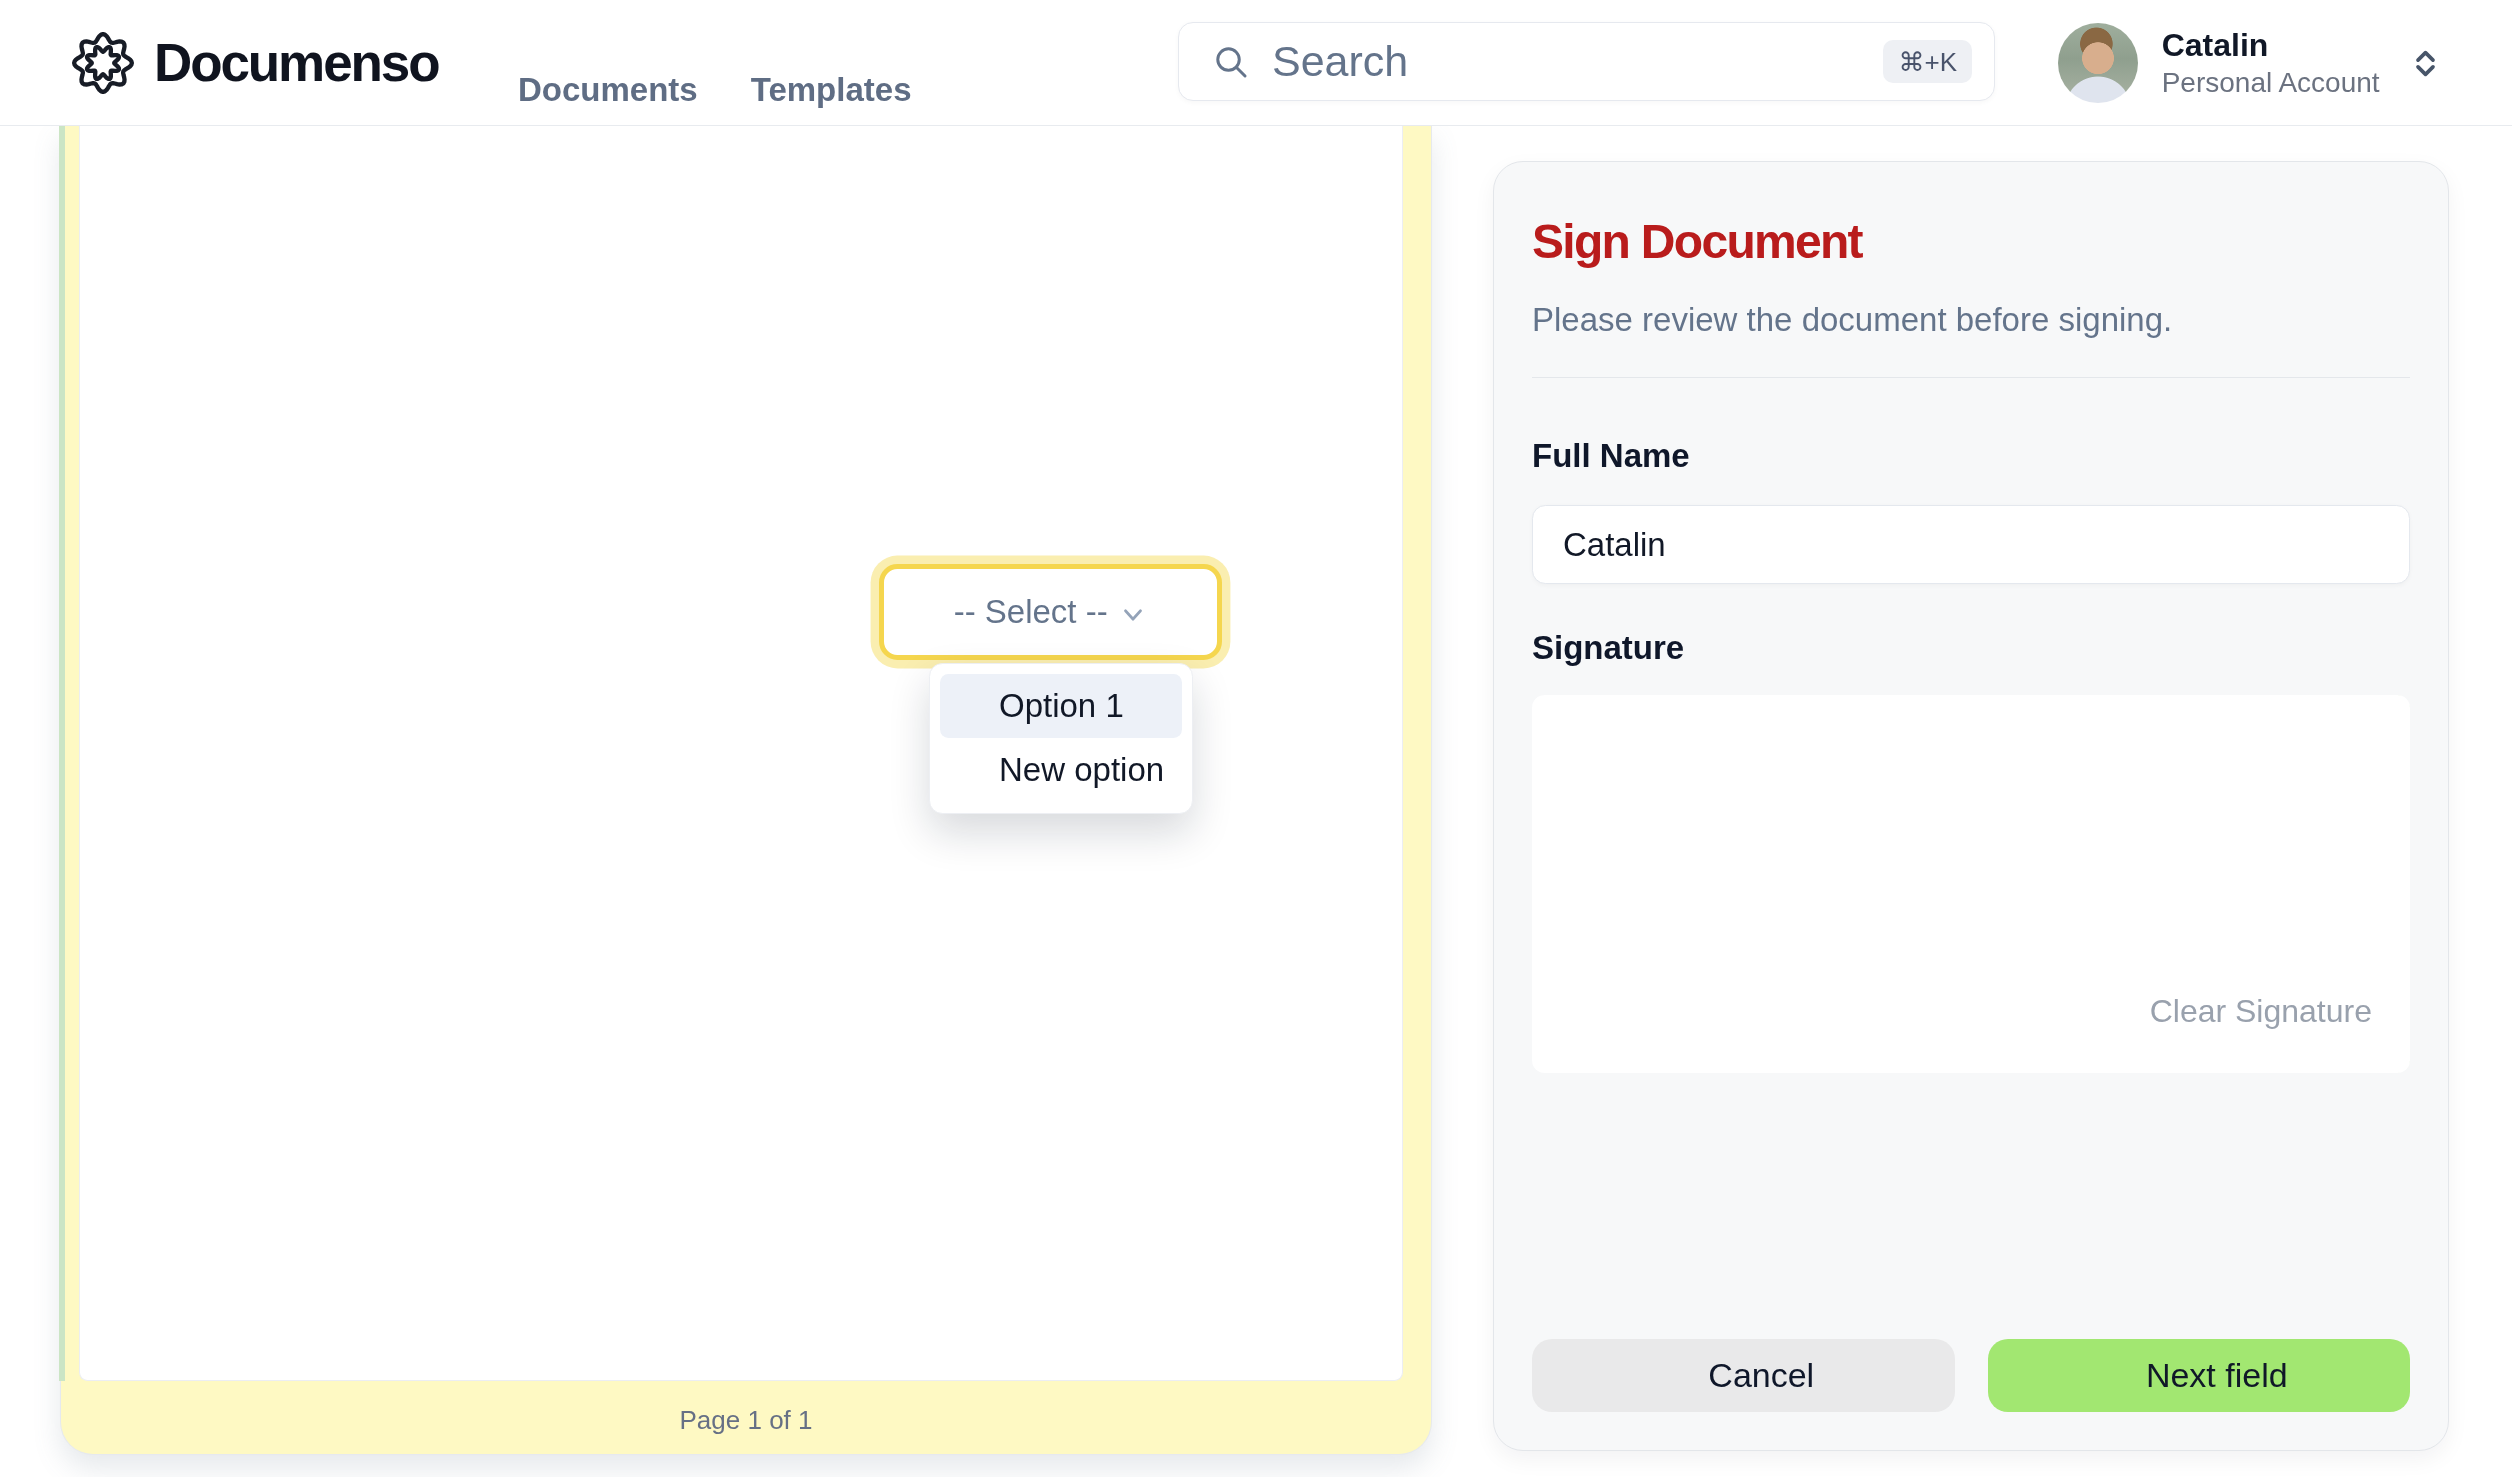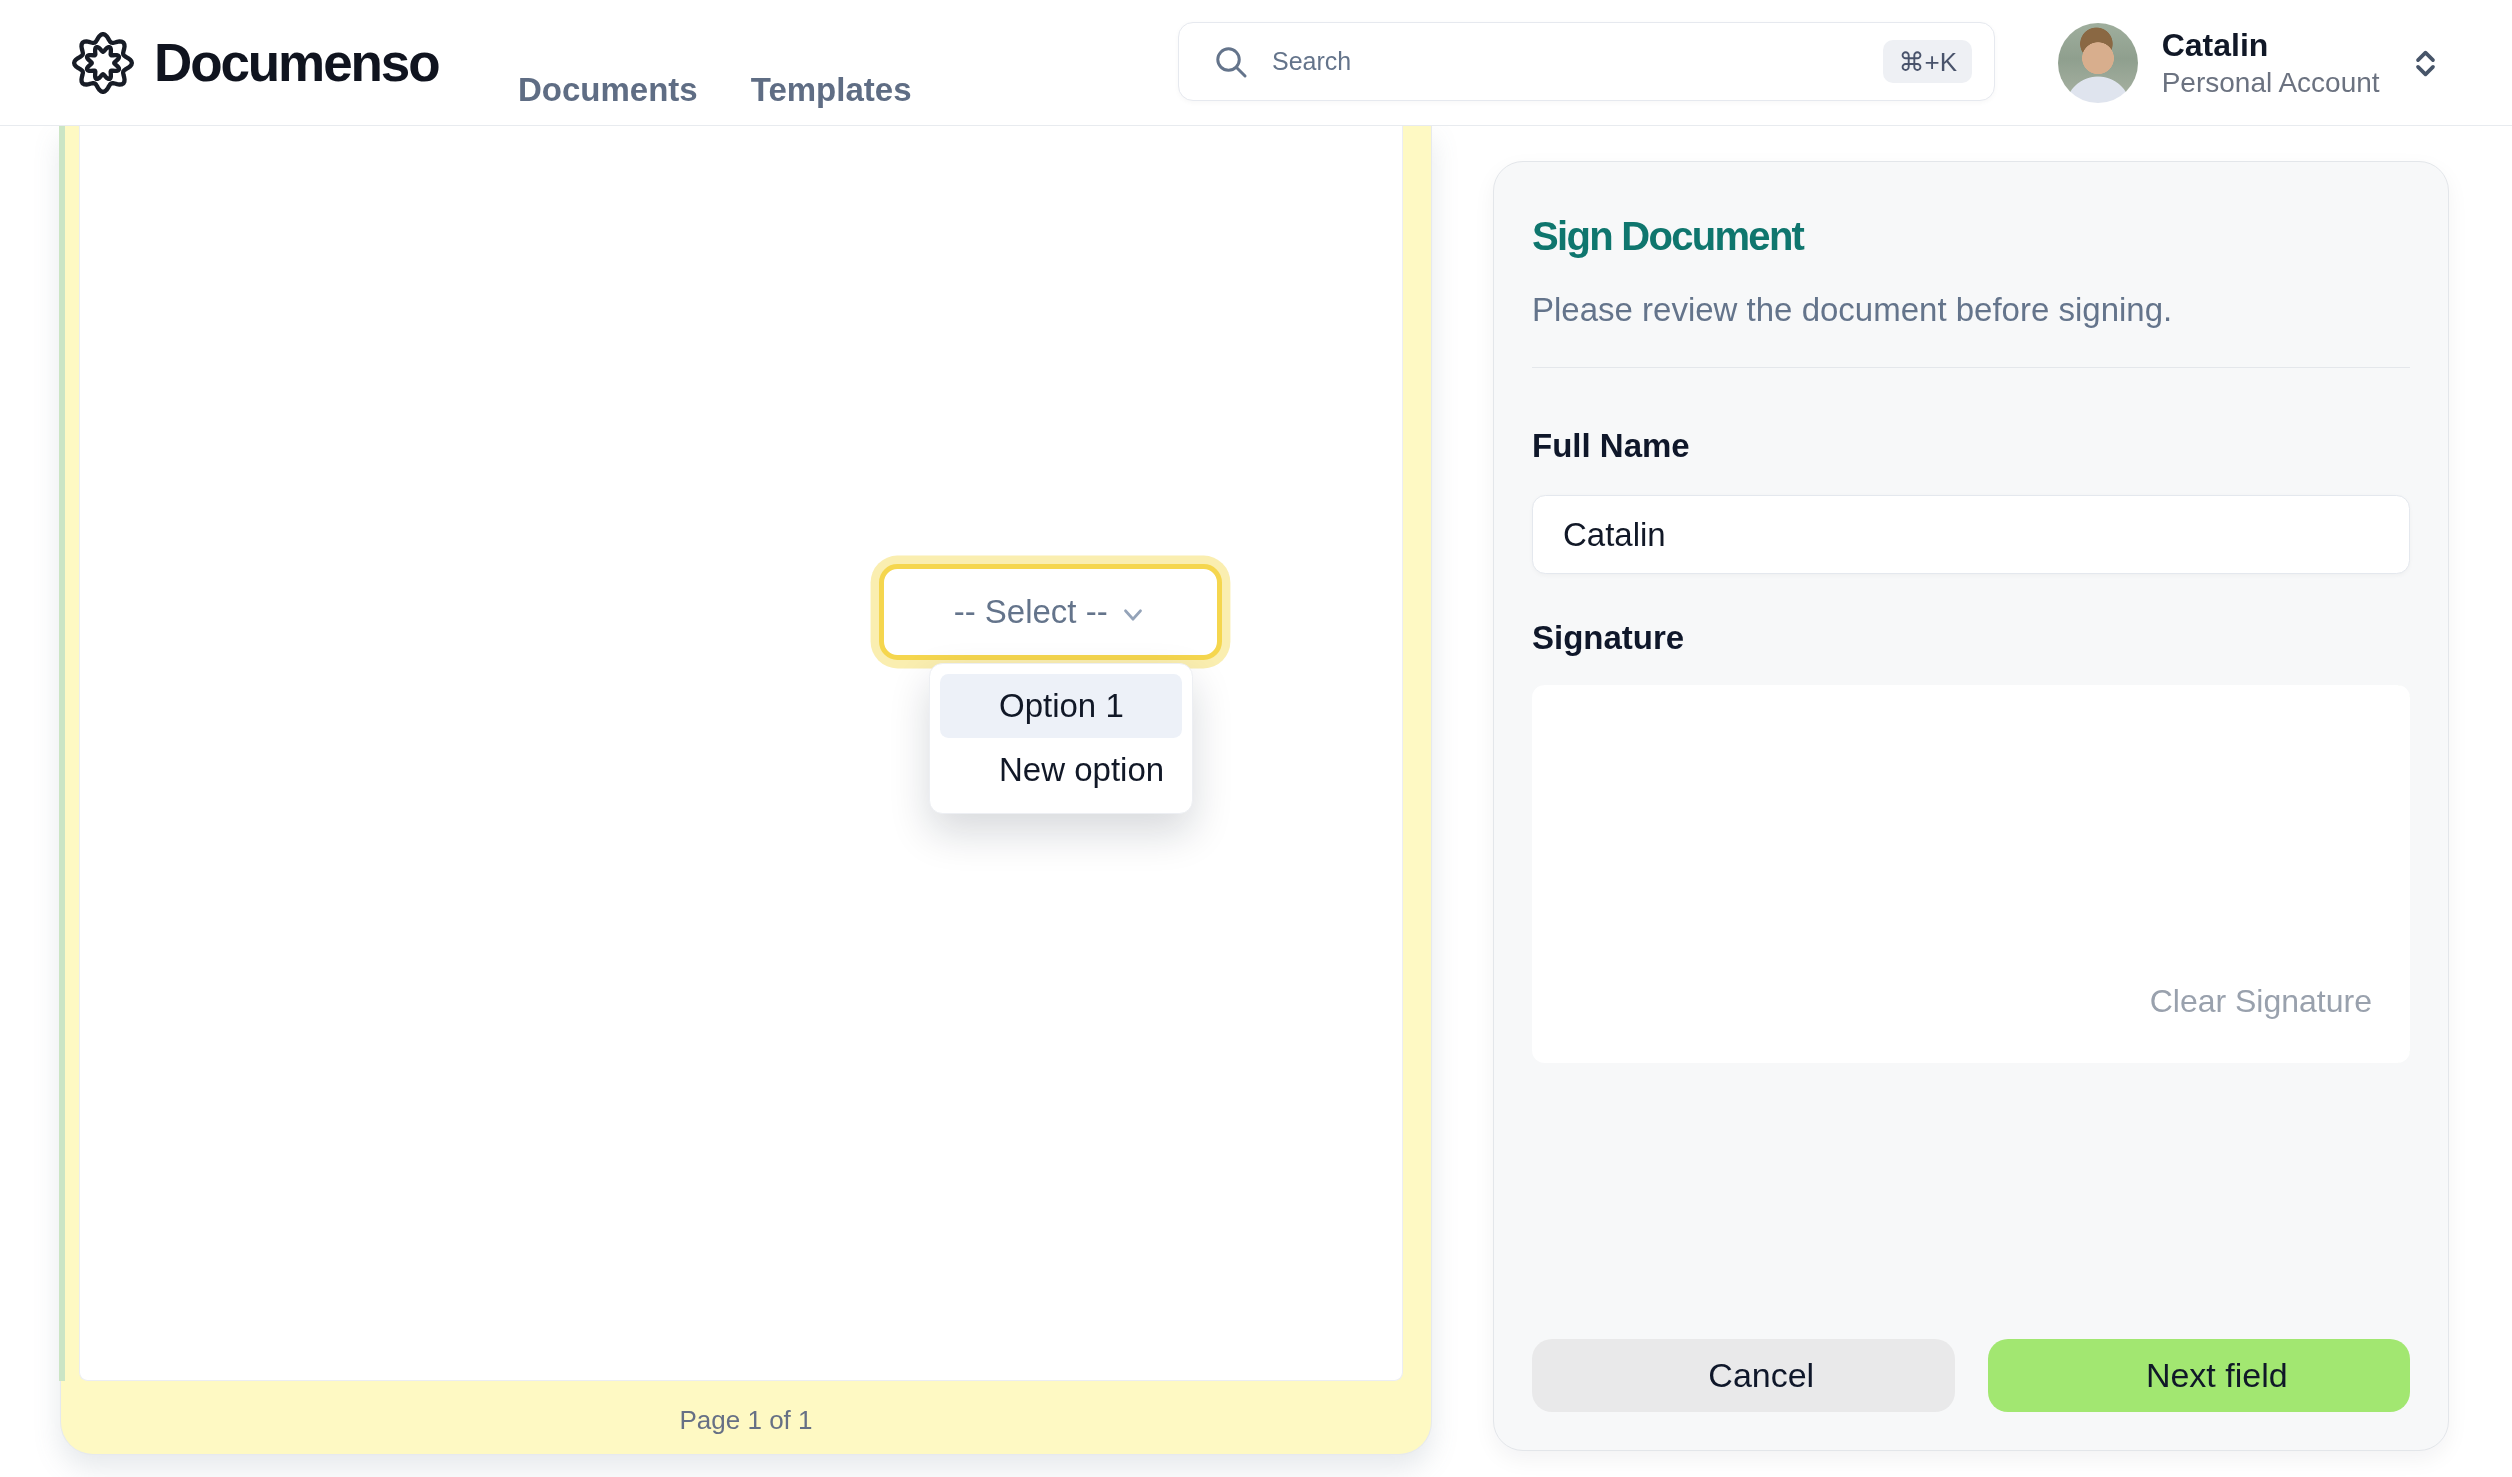--- a/index.html
+++ b/index.html
@@ -27,21 +27,21 @@
   .search-box {
     position:absolute; left:1178px; top:22px; width:817px; height:79px;
     background:#ffffff; border:1.7px solid #e6e9ef; border-radius:15px;
     display:flex; align-items:center; padding:0 22px 0 33px;
     box-shadow:0 1.7px 5px rgba(15,23,42,.03);
   }
   .search-box svg { width:38px; height:38px; flex:0 0 auto; }
   .search-input {
     flex:1; border:none; outline:none; background:transparent;
     font-family:"Liberation Sans", sans-serif;
-    font-size:25px; color:#334155; margin-left:22px;
+    font-size:43px; color:#334155; margin-left:22px;
   }
   .search-input::placeholder { color:#64748b; opacity:1; }
   .kbd-badge {
     background:#eef0f4; color:#49536b; border-radius:10px;
     font-size:26px; padding:8.4px 15px; line-height:1; white-space:nowrap;
   }
 
   .user-menu { position:absolute; right:69px; top:0; height:126px;
     display:flex; align-items:center; gap:23.4px; cursor:pointer; }
   .avatar {
@@ -102,21 +102,21 @@
   }
   .dropdown-item.highlighted { background:#edf1f8; }
 
   
   .panel {
     position:absolute; left:1493px; top:161px; width:956px; height:1290px;
     background:#f7f8f9; border:1.7px solid #e3e6ea; border-radius:30px;
     box-shadow:0 8.4px 22px rgba(15,23,42,.05);
     padding:52px 38px 38px 38px; display:flex; flex-direction:column;
   }
-  .panel-title { font-size:40px; font-weight:800; letter-spacing:-1.7px; color:#0f766e; }
+  .panel-title { font-size:48px; font-weight:800; letter-spacing:-1.7px; color:#b91c1c; }
   .panel-subtitle { margin-top:32px; font-size:33px; color:#64748b; }
   .panel-divider { margin-top:38px; border-top:1.7px solid #e4e7eb; }
   .field-label { margin-top:59px; font-size:33px; font-weight:700; color:#0f172a; }
   .text-input {
     margin-top:30px; width:100%; height:79px;
     background:#ffffff; border:1.7px solid #e4e8ee; border-radius:13.4px;
     font-family:"Liberation Sans", sans-serif;
     font-size:33px; color:#111827; padding:0 30px; outline:none;
     box-shadow:0 1.7px 4.2px rgba(15,23,42,.03);
   }

